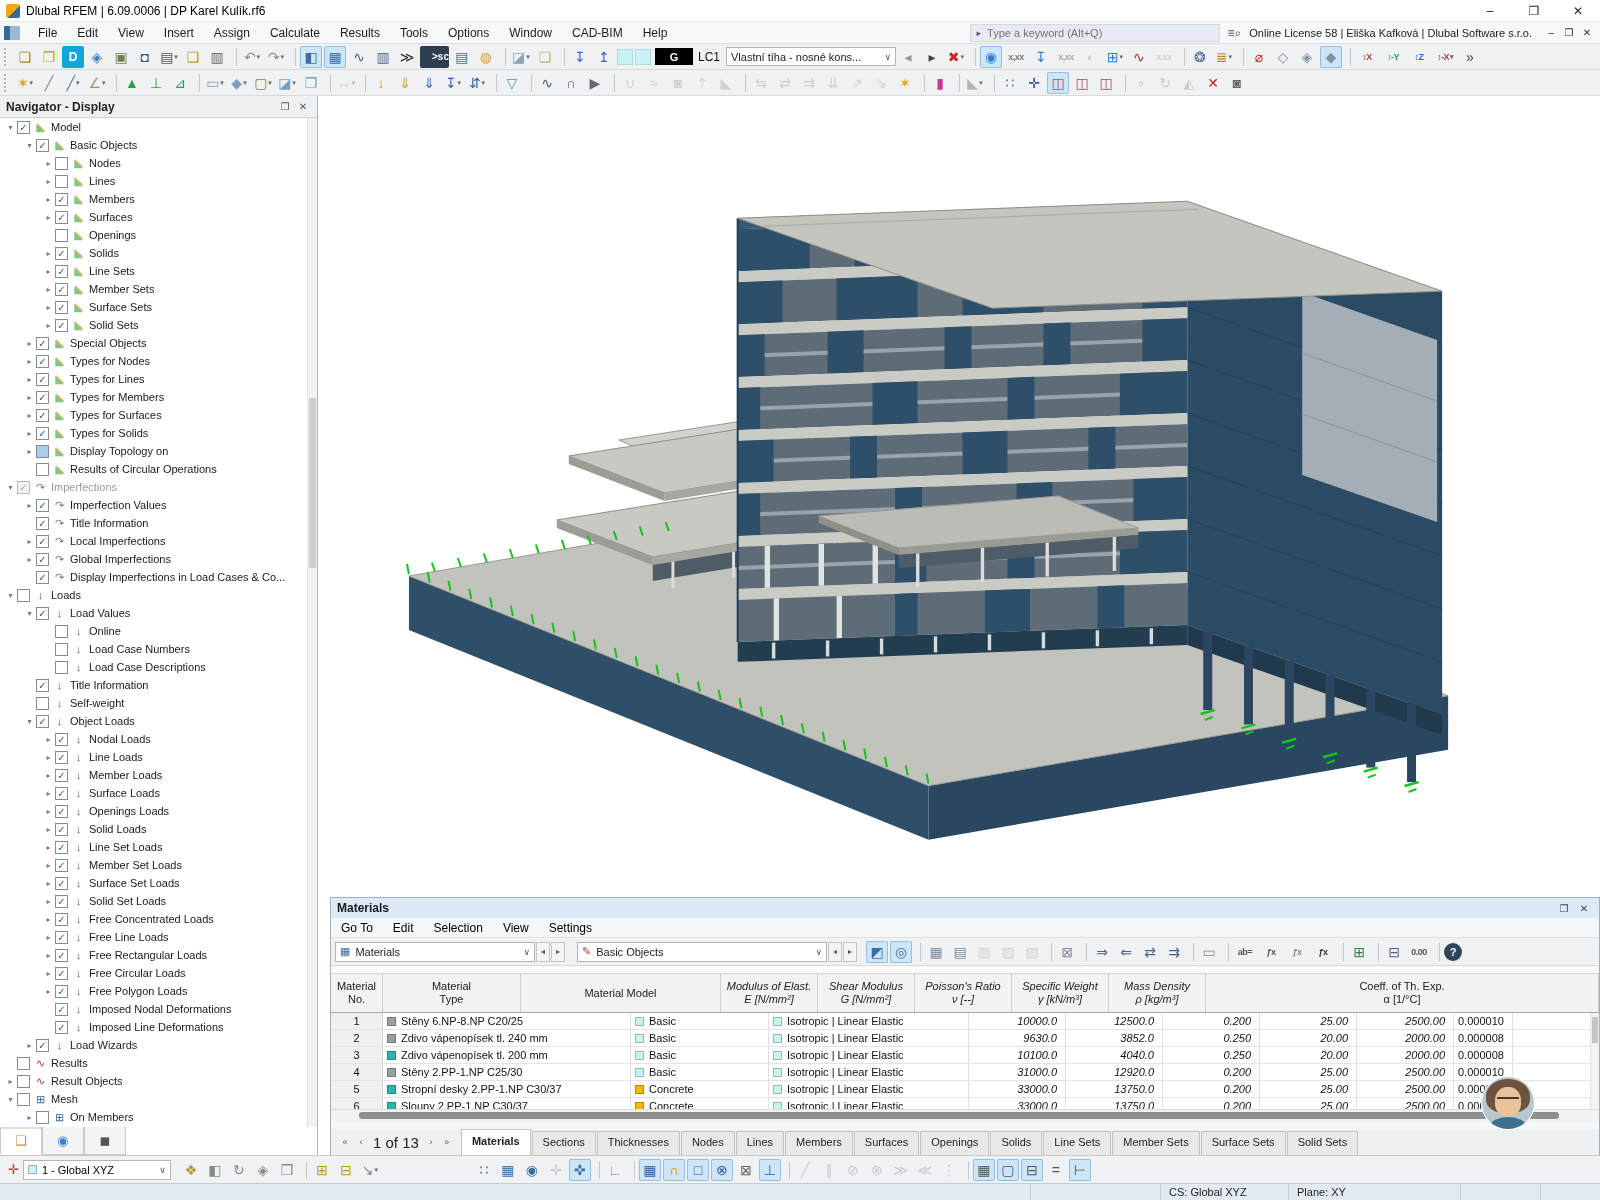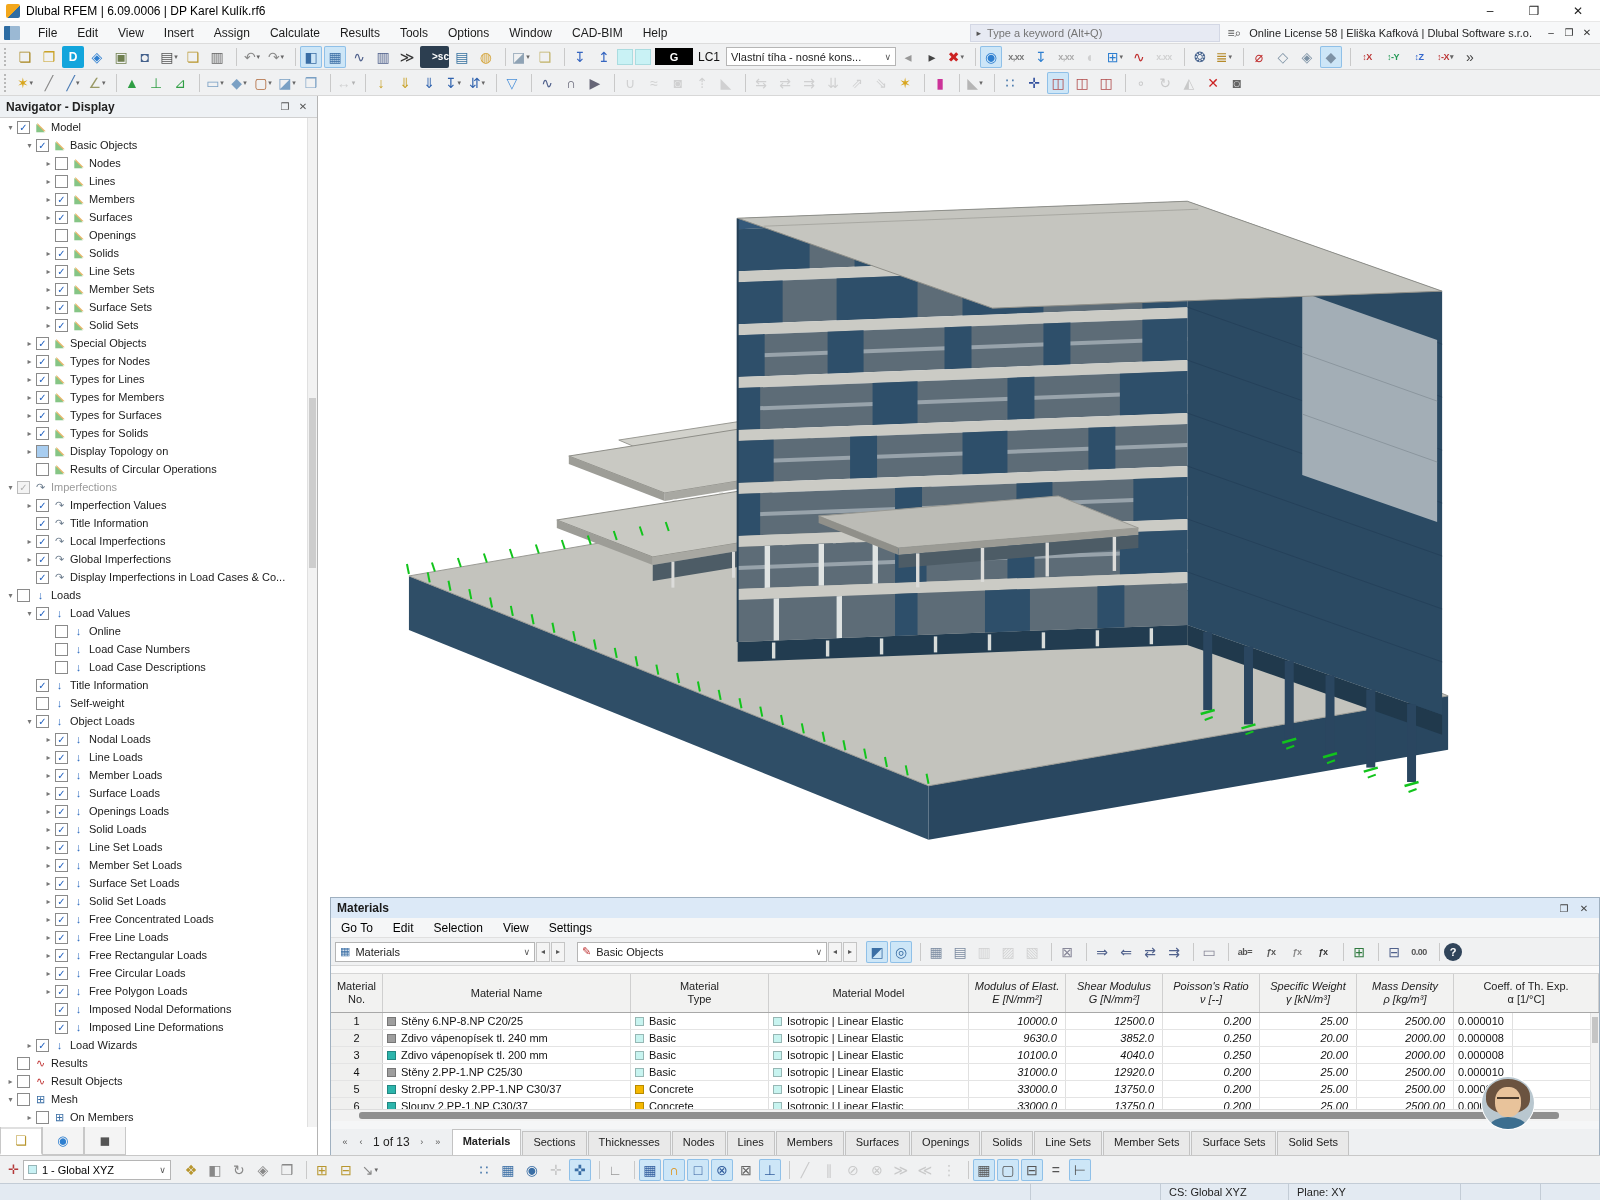--- a/index.html
+++ b/index.html
@@ -89,21 +89,21 @@
   .mtc.w-no { background:#f0f0ef; justify-content:center; border-right:1px solid #cfcfcf;}
   .mtc.num { justify-content:flex-end; padding-right:8px; }
   .sw { width:9px; height:9px; display:inline-block; margin-right:5px; border:1px solid rgba(0,0,0,.25); flex:none;}
   .hscroll { height:12px; background:#f2f2f2; border-top:1px solid #ddd; position:relative; }
   .hthumb { position:absolute; left:28px; top:2px; width:1200px; height:7px; background:#8f8f8f; border-radius:3px;}
   .mvscroll { position:absolute; right:0; top:0; bottom:0; width:9px; background:#f2f2f2; border-left:1px solid #e2e2e2;}
   .mvthumb { position:absolute; left:1px; right:1px; top:4px; height:26px; background:#c5c5c5;}
   .mat-tabs { margin-top:auto; height:26px; display:flex; align-items:flex-end; background:#eef0f2; font-size:11px; }
   .pgn { display:flex; align-items:center; height:26px; padding:0 6px; color:#444; }
   .pgn .pbtn { width:16px; text-align:center; font-size:9px; color:#555; }
-  .pgn .ptext { margin:0 4px; font-size:12px; color:#222; }
+  .pgn .ptext { margin:0 4px; font-size:15px; color:#222; }
   .mtab { height:24px; padding:4px 10px 0 10px; border:1px solid #c3c3c3; border-bottom:none; background:#e9e9e9; margin-right:1px; color:#222; white-space:nowrap;}
   .mtab.active { background:#fff; font-weight:bold; height:26px; padding-top:5px; }
   
   .bottombar { position:absolute; left:0; top:1155px; width:1600px; height:28px; background:#f0f1f2; border-top:1px solid #c8c8c8; display:flex; align-items:center; padding-left:4px;}
   .axesicon { font-size:13px; color:#b33939; margin:0 4px; }
   .viewcombo { width:148px; height:20px; background:#fff; border:1px solid #b5b5b5; display:flex; align-items:center; font-size:11px; padding:0 4px; }
   .viewcombo .sw { background:#c9f2f5; }
   .viewcombo .cv { margin-left:auto; font-size:9px; color:#555; }
   
   .statusbar { position:absolute; left:0; top:1183px; width:1600px; height:17px; background:#e3eaf2; border-top:1px solid #c3ccd6; display:flex; font-size:11px; color:#222; }
@@ -1088,24 +1088,20 @@
       <span class="tbi bdg-q" style="color: rgb(255, 255, 255);">?</span>
     </span>
   </div>
   <div class="mth-top"></div>
   <div class="mth-wrap">
     <div class="mth-cell w-no">
       <span>Material</span>
       <span>No.</span>
     </div>
 
-    <div class="mth-cell w-name">
-      <span>Material Name</span>
-      <span></span>
-    </div>
 
     <div class="mth-cell w-type">
       <span>Material</span>
       <span>Type</span>
     </div>
 
     <div class="mth-cell w-model">
       <span>Material Model</span>
       <span></span>
     </div>

